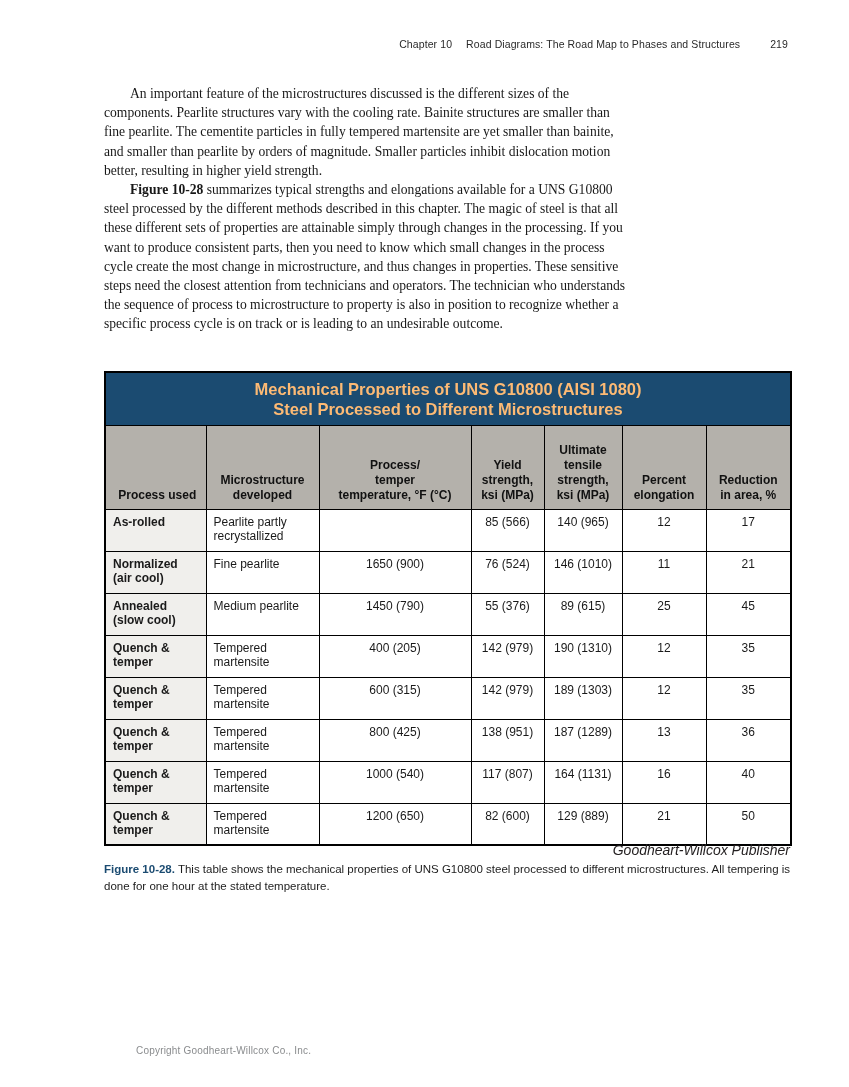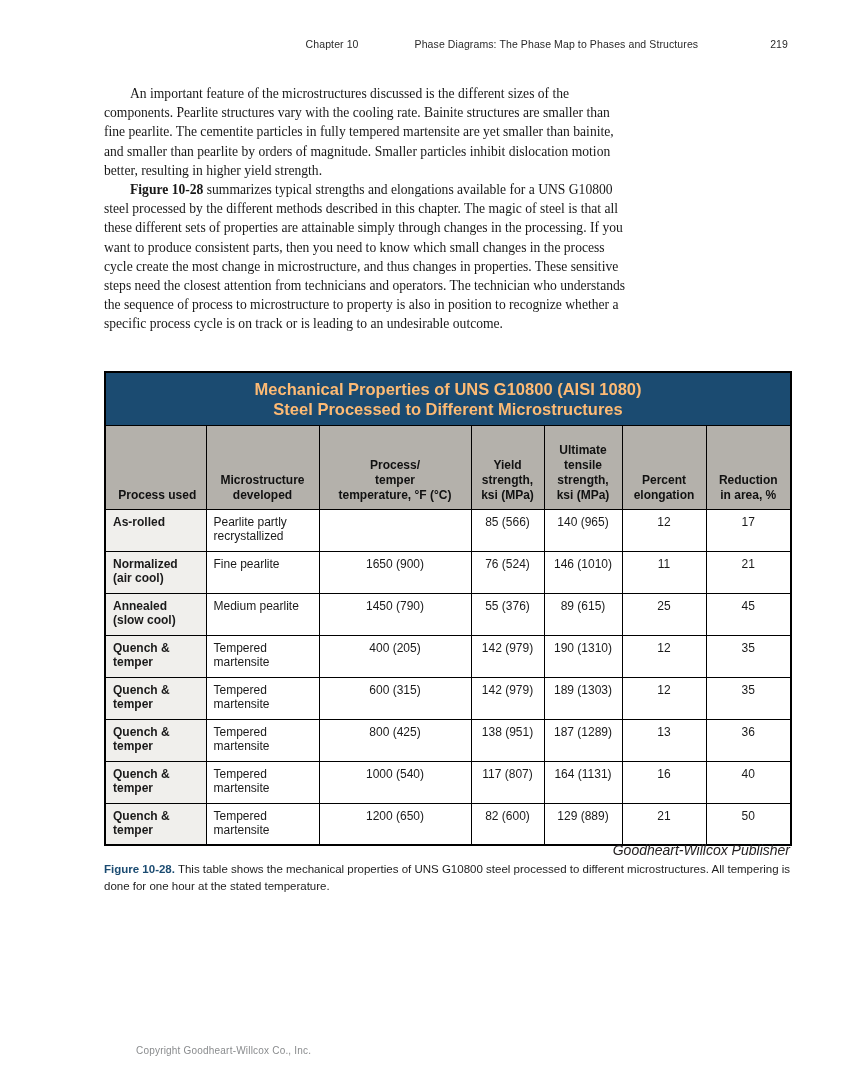--- a/index.html
+++ b/index.html
@@ -19,21 +19,20 @@
     position: absolute;
     top: 38px;
     left: 104px;
     width: 684px;
     display: flex;
     justify-content: flex-end;
     align-items: baseline;
     font-size: 10.5px;
     color: #2a2a2a;
     letter-spacing: 0.1px;
-    gap: 42px;
   }
   .running-head .chap { margin-right: 14px; }
   .running-head .pagenum { margin-left: 30px; }
 
   
   .body-copy {
     position: absolute;
     top: 84px;
     left: 104px;
     width: 530px;
@@ -135,21 +134,21 @@
     margin-left: 32px;
   }
 </style>
 </head>
 <body>
 
 <div class="page">
 
   <div class="running-head">
     <span class="chap">Chapter 10</span>
-    <span class="chtitle">Phase Diagrams: The Phase Map to Phases and Structures</span>
+    <span class="chtitle">Road Diagrams: The Road Map to Phases and Structures</span>
     <span class="pagenum">219</span>
   </div>
 
   <div class="body-copy">
     <p>An important feature of the microstructures discussed is the different sizes of the components. Pearlite structures vary with the cooling rate. Bainite structures are smaller than fine pearlite. The cementite particles in fully tempered martensite are yet smaller than bainite, and smaller than pearlite by orders of magnitude. Smaller particles inhibit dislocation motion better, resulting in higher yield strength.</p>
     <p><span class="bold-lead">Figure 10-28</span><span> summarizes typical strengths and elongations available for a UNS G10800 steel processed by the different methods described in this chapter. The magic of steel is that all these different sets of properties are attainable simply through changes in the processing. If you want to produce consistent parts, then you need to know which small changes in the process cycle create the most change in microstructure, and thus changes in properties. These sensitive steps need the closest attention from technicians and operators. The technician who understands the sequence of process to microstructure to property is also in position to recognize whether a specific process cycle is on track or is leading to an undesirable outcome.</span></p>
   </div>
 
   <div class="fig-table-wrap">
     <table class="props">

